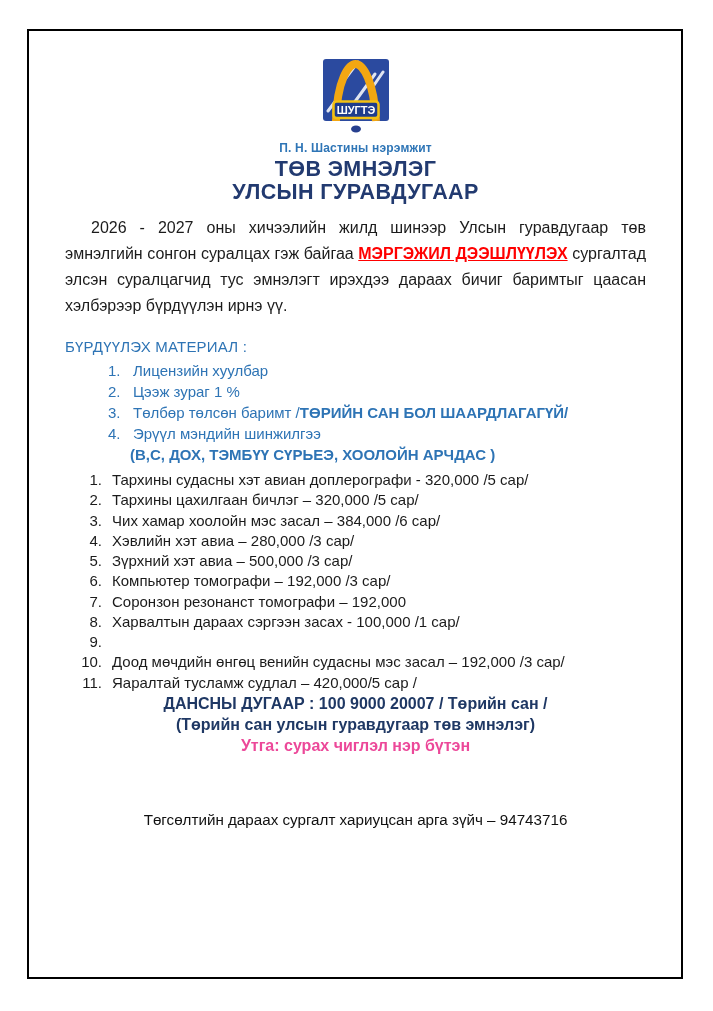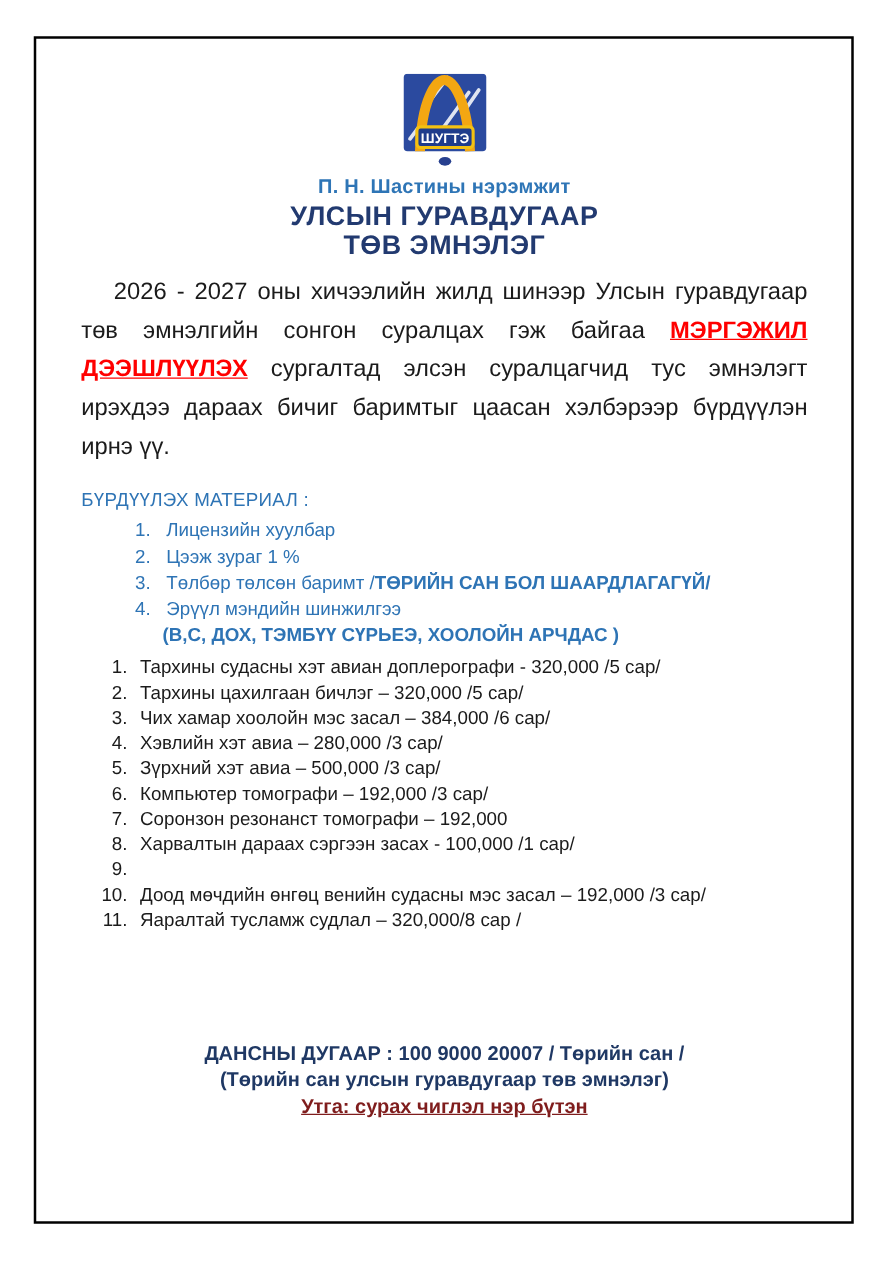--- a/index.html
+++ b/index.html
@@ -27,37 +27,37 @@
   .content {
     padding: 28px 35px 0 36px;
   }
   .logo-wrap {
     text-align: center;
     line-height: 0;
   }
   .hdr-affiliation {
     margin-top: 6px;
     text-align: center;
-    font-size: 16px;
+    font-size: 12px;
     font-weight: 700;
     color: #2e75b6;
     letter-spacing: 0.2px;
   }
   .hdr-title {
     margin-top: 3px;
     text-align: center;
     font-size: 21.5px;
     font-weight: 700;
     color: #223a70;
     line-height: 1.08;
     letter-spacing: 0.4px;
   }
   .intro {
     margin-top: 11px;
-    font-size: 19px;
+    font-size: 16px;
     line-height: 1.62;
     text-align: justify;
     text-indent: 26px;
     color: #1b1b1b;
   }
   .intro .hl {
     color: #ff0000;
     font-weight: 700;
     text-decoration: underline;
   }
@@ -103,28 +103,27 @@
   }
   .pay-item { display: flex; }
   .pay-num {
     flex: 0 0 24px;
     width: 24px;
     text-align: right;
     margin-right: 10px;
     white-space: nowrap;
   }
   .bank {
-    margin-top: 86px;
     text-align: center;
     font-size: 16px;
     font-weight: 700;
     color: #1f3864;
     line-height: 1.32;
   }
-  .bank-red { color: #7f1d1d; text-decoration: underline; }
+  .bank-red { color: #ec4899; }
   .footer-line {
     margin-top: 55px;
     text-align: center;
     font-size: 15.2px;
     color: #111111;
     font-weight: 400;
   }
 </style>
 </head>
 <body>
@@ -143,22 +142,22 @@
         </g>
         <path d="M16,62 C17,20 29,5 35.5,5 C43,5 54,22 56,62" fill="none" stroke="#f3a712" stroke-width="8"></path>
         <rect x="13.5" y="42.5" width="45" height="16.5" rx="3" fill="#1e3c8c" stroke="#f3c112" stroke-width="2.5"></rect>
         <text x="36" y="55" text-anchor="middle" font-size="11" font-weight="bold" fill="#ffffff">ШУГТЭ</text>
         <ellipse cx="36" cy="70" rx="5" ry="3.5" fill="#27408f"></ellipse>
       </svg>
     </div>
 
     <div class="hdr-affiliation">П. Н. Шастины нэрэмжит</div>
     <div class="hdr-title">
+      <div>ТӨВ ЭМНЭЛЭГ</div>
       <div>УЛСЫН ГУРАВДУГААР</div>
-      <div>ТӨВ ЭМНЭЛЭГ</div>
     </div>
 
     <div class="intro"><span>2026 - 2027 оны хичээлийн жилд шинээр Улсын гуравдугаар төв эмнэлгийн сонгон суралцах гэж байгаа</span> <span class="hl">МЭРГЭЖИЛ ДЭЭШЛҮҮЛЭХ</span> <span>сургалтад элсэн суралцагчид тус эмнэлэгт ирэхдээ дараах бичиг баримтыг цаасан хэлбэрээр бүрдүүлэн ирнэ үү.</span></div>
 
     <div class="mat-heading">БҮРДҮҮЛЭХ МАТЕРИАЛ :</div>
     <div class="mat-list">
       <div class="mat-item">
         <span class="mat-num">1.</span>
           <span>Лицензийн хуулбар</span>
       </div>
@@ -212,25 +211,26 @@
         </div>
       <div class="pay-item">
           <span class="pay-num">9.</span>
         </div>
       <div class="pay-item">
           <span class="pay-num">10.</span>
           <span class="pay-text">Доод мөчдийн өнгөц венийн судасны мэс засал – 192,000 /3 сар/</span>
         </div>
       <div class="pay-item">
           <span class="pay-num">11.</span>
-          <span class="pay-text">Яаралтай тусламж судлал – 320,000/8 сар /</span>
+          <span class="pay-text">Яаралтай тусламж судлал – 420,000/5 сар /</span>
         </div>
     </div>
 
     <div class="bank">
       <div>ДАНСНЫ ДУГААР : 100 9000 20007 / Төрийн сан /</div>
       <div>(Төрийн сан улсын гуравдугаар төв эмнэлэг)</div>
       <div class="bank-red">Утга: сурах чиглэл нэр бүтэн</div>
     </div>
 
+    <div class="footer-line">Төгсөлтийн дараах сургалт хариуцсан арга зүйч – 94743716</div>
 
   </div>
 </div>
 
 </body></html>

